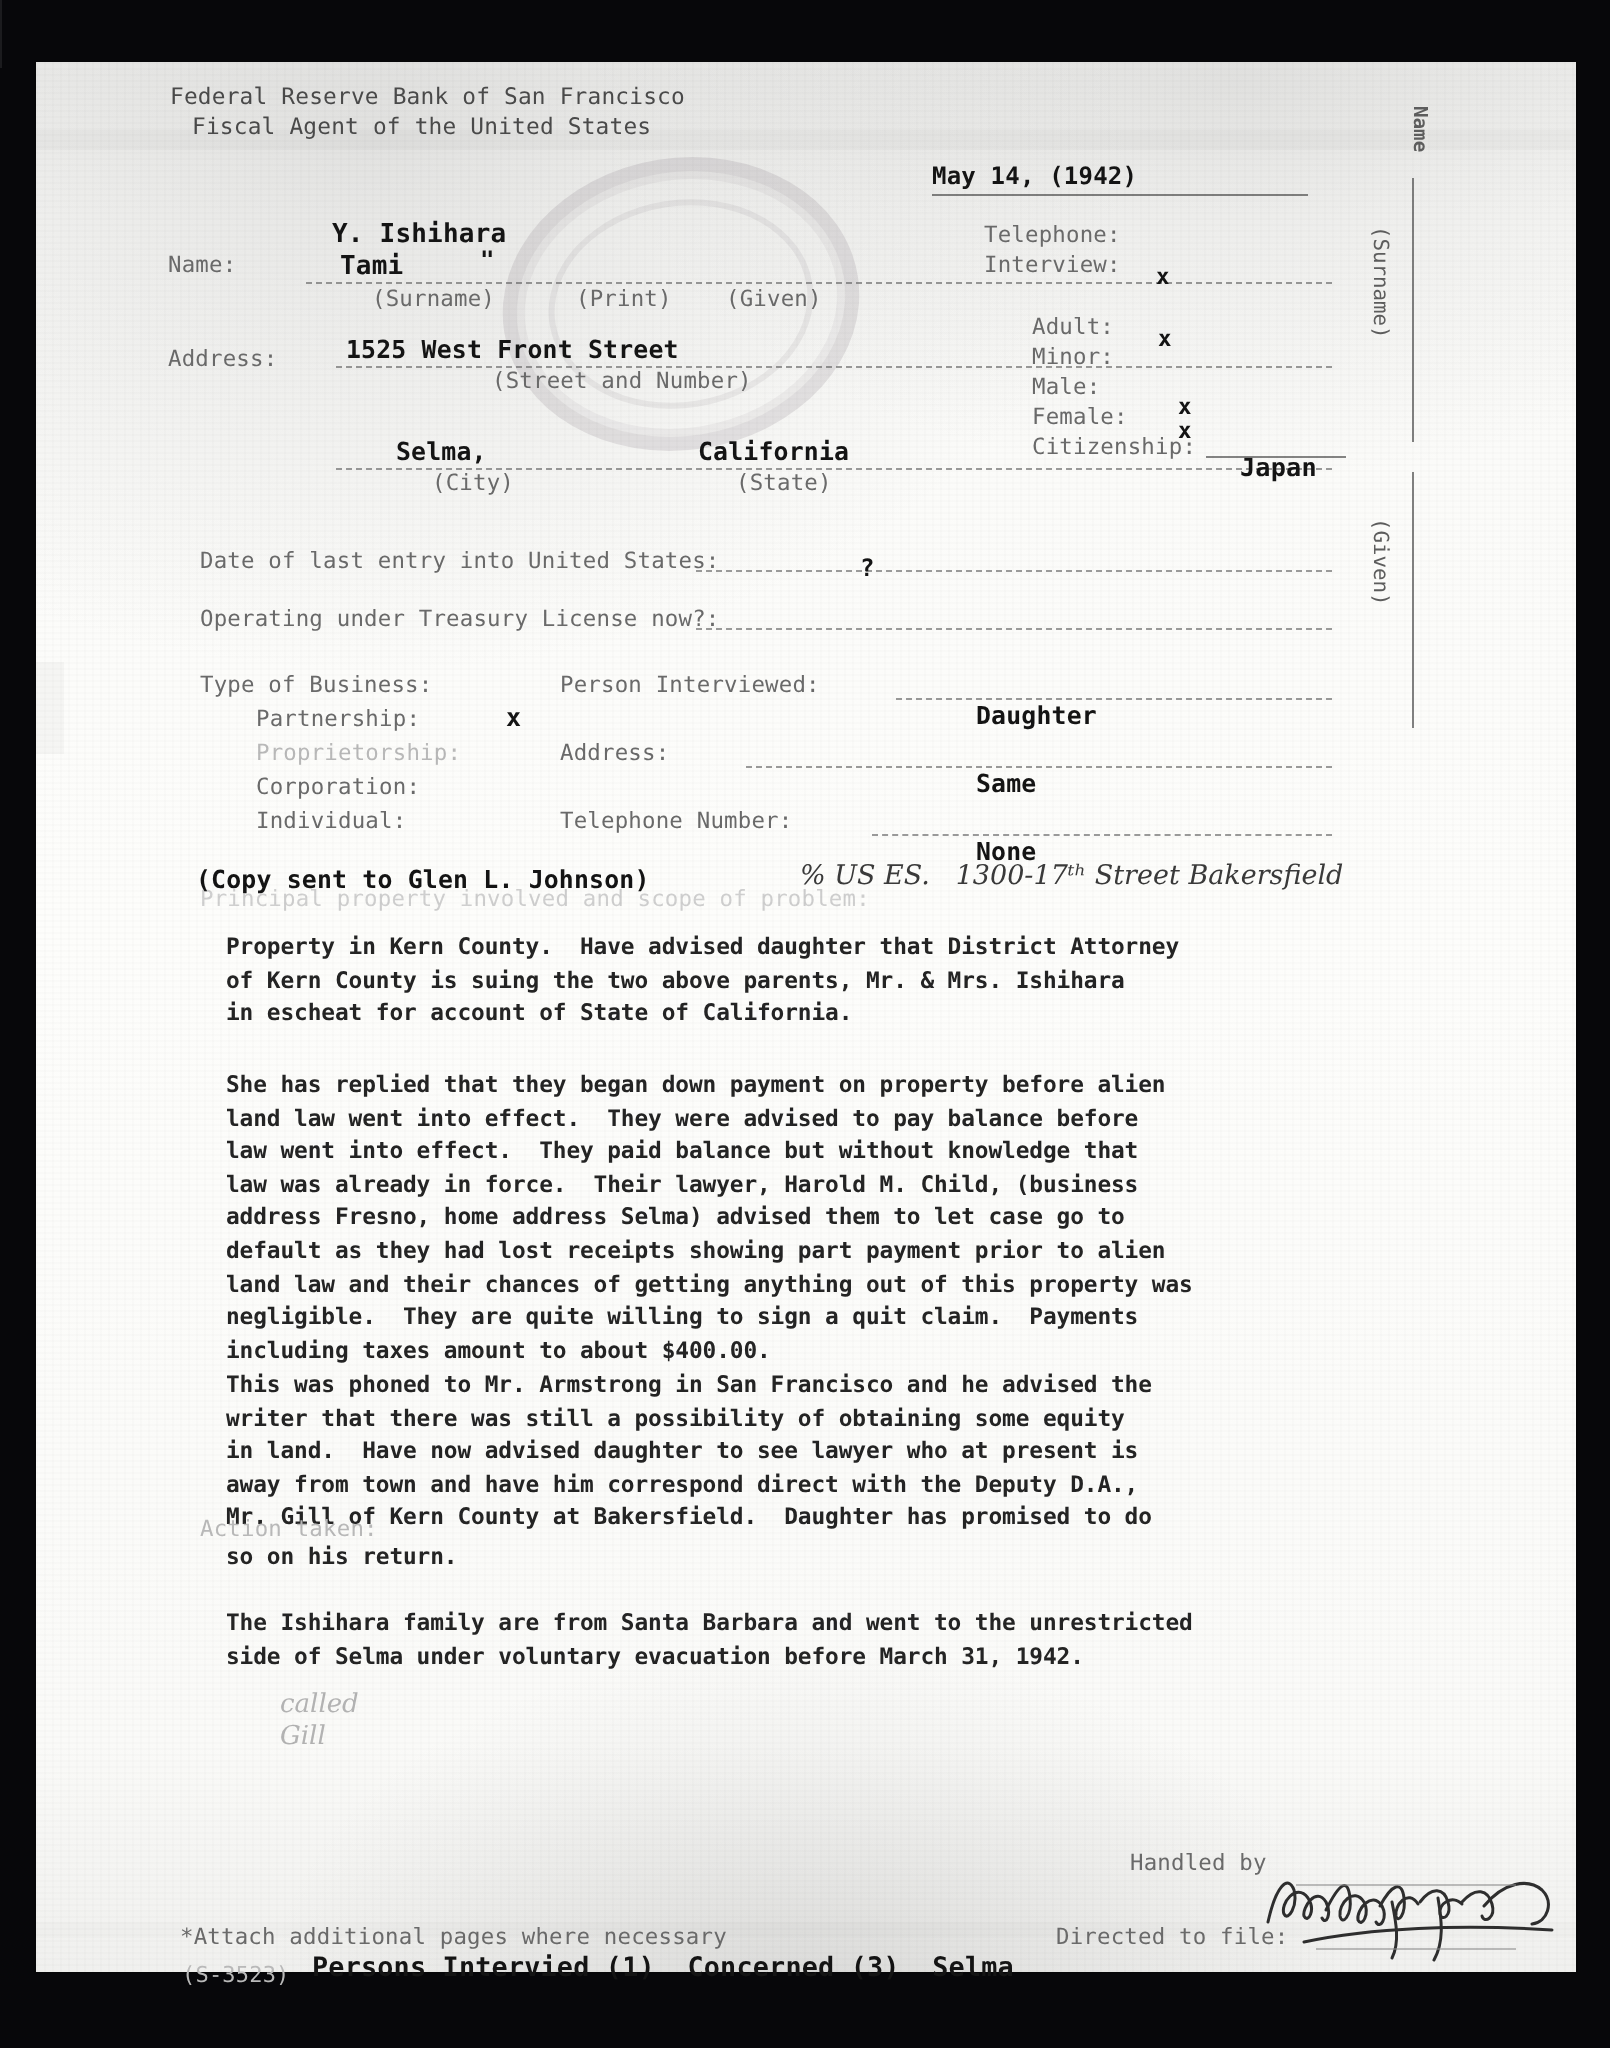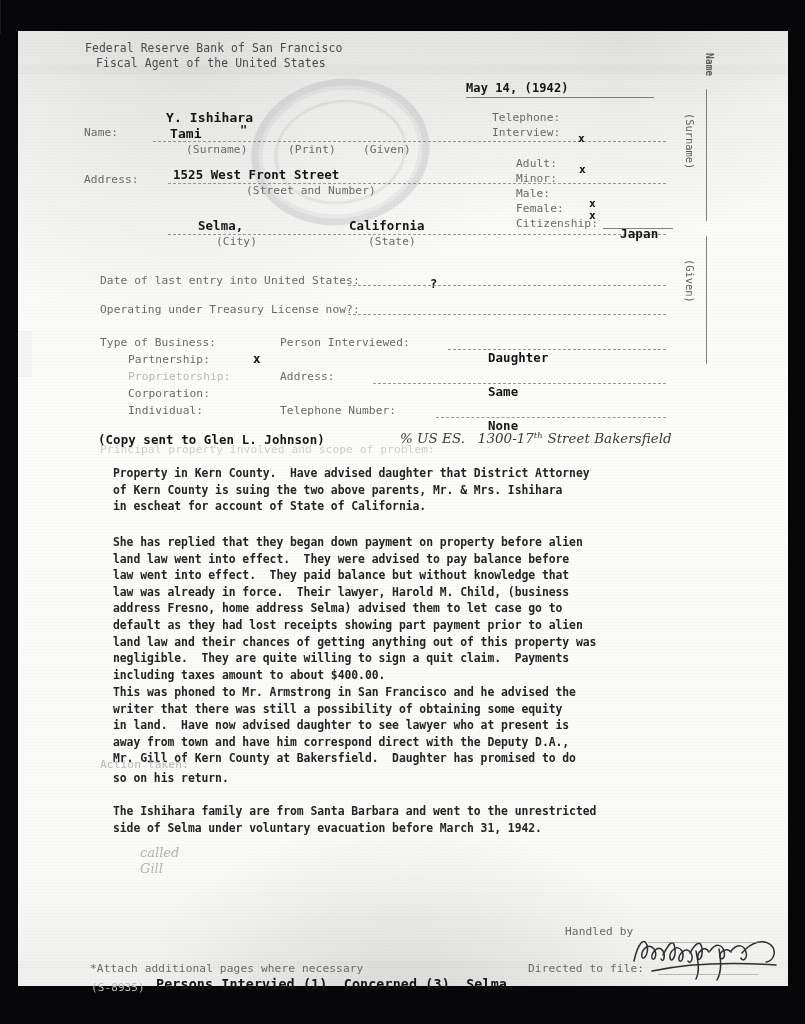--- a/index.html
+++ b/index.html
@@ -317,18 +317,18 @@
       </g>
     </svg>
 
     <div class="rule soft" style="left:630px;top:911px;width:110px;"></div>
 
     <div class="t light" style="left:72px;top:931px;">*Attach additional pages where necessary</div>
 
     <div class="t light" style="left:510px;top:931px;">Directed to file:</div>
     <div class="rule soft" style="left:640px;top:943px;width:100px;"></div>
 
-    <div class="t faint" style="left:73px;top:950px;font-size:11px;">(S-8935)</div>
+    <div class="t faint" style="left:73px;top:950px;font-size:11px;">(S-3523)</div>
 
     <div class="t bold" style="left:138px;top:947px;font-size:13.4px;">Persons Intervied (1)  Concerned (3)  Selma</div>
 
   </div>
 </div>
 
 </body></html>

